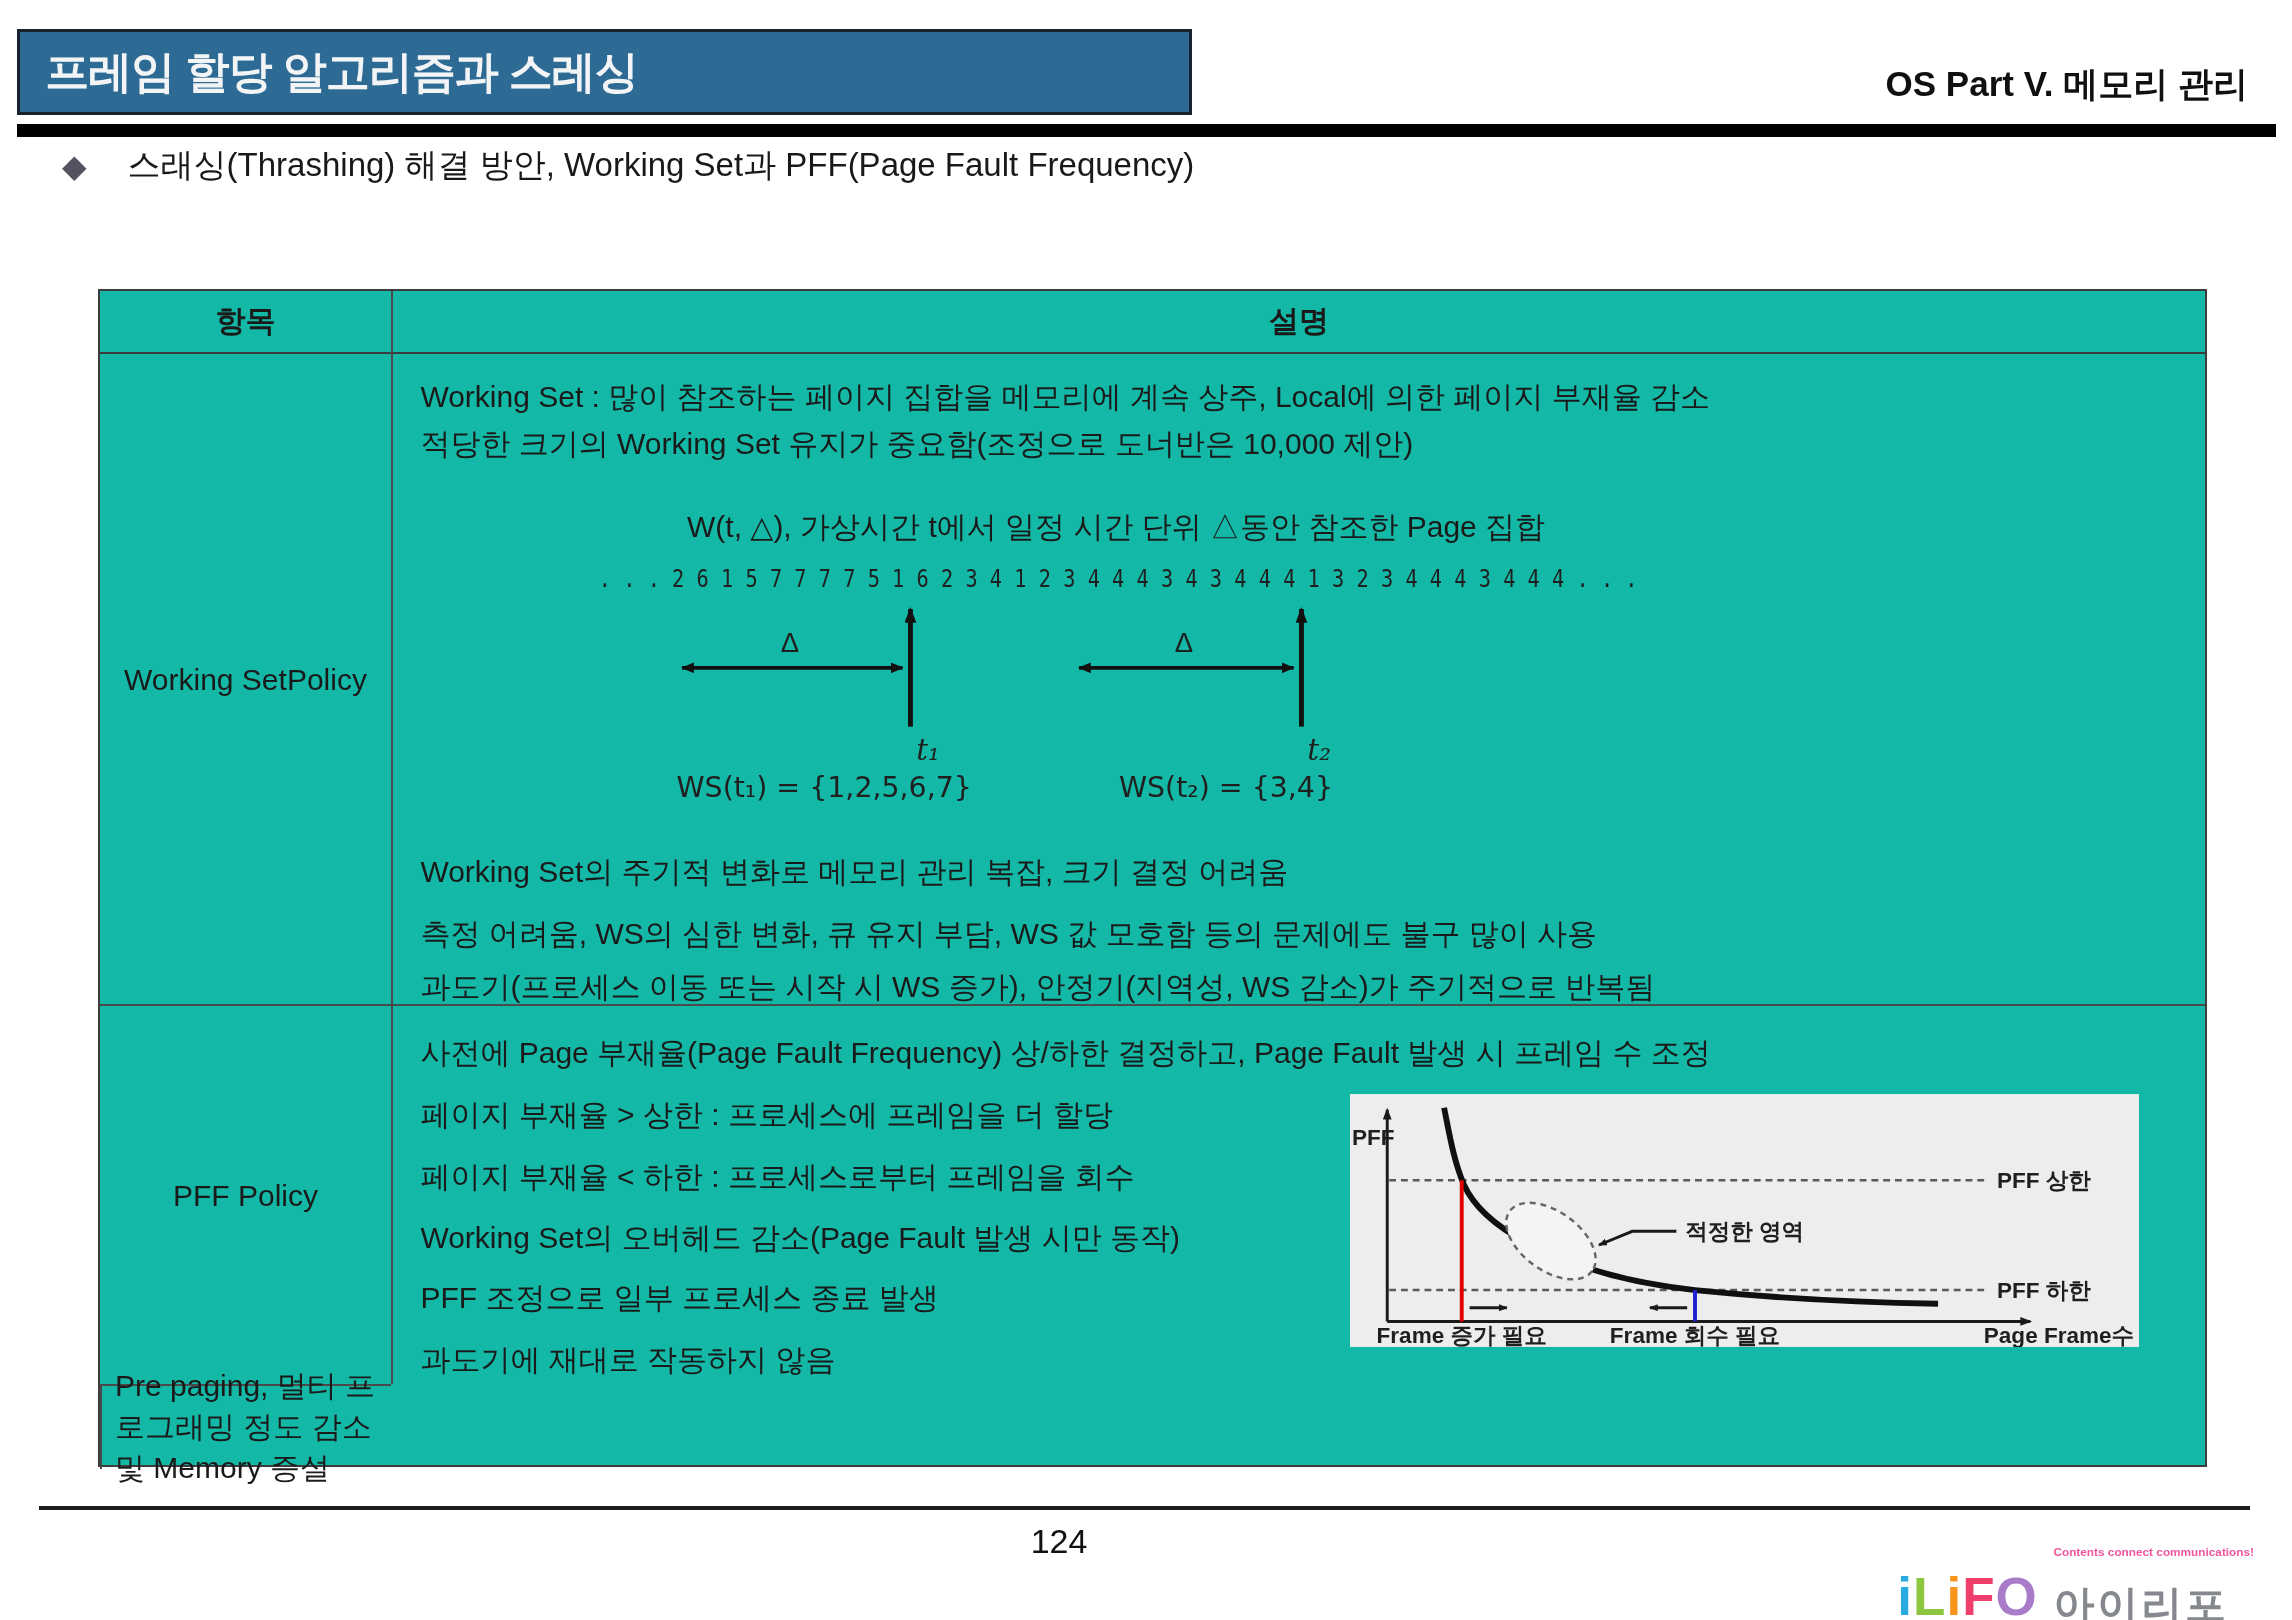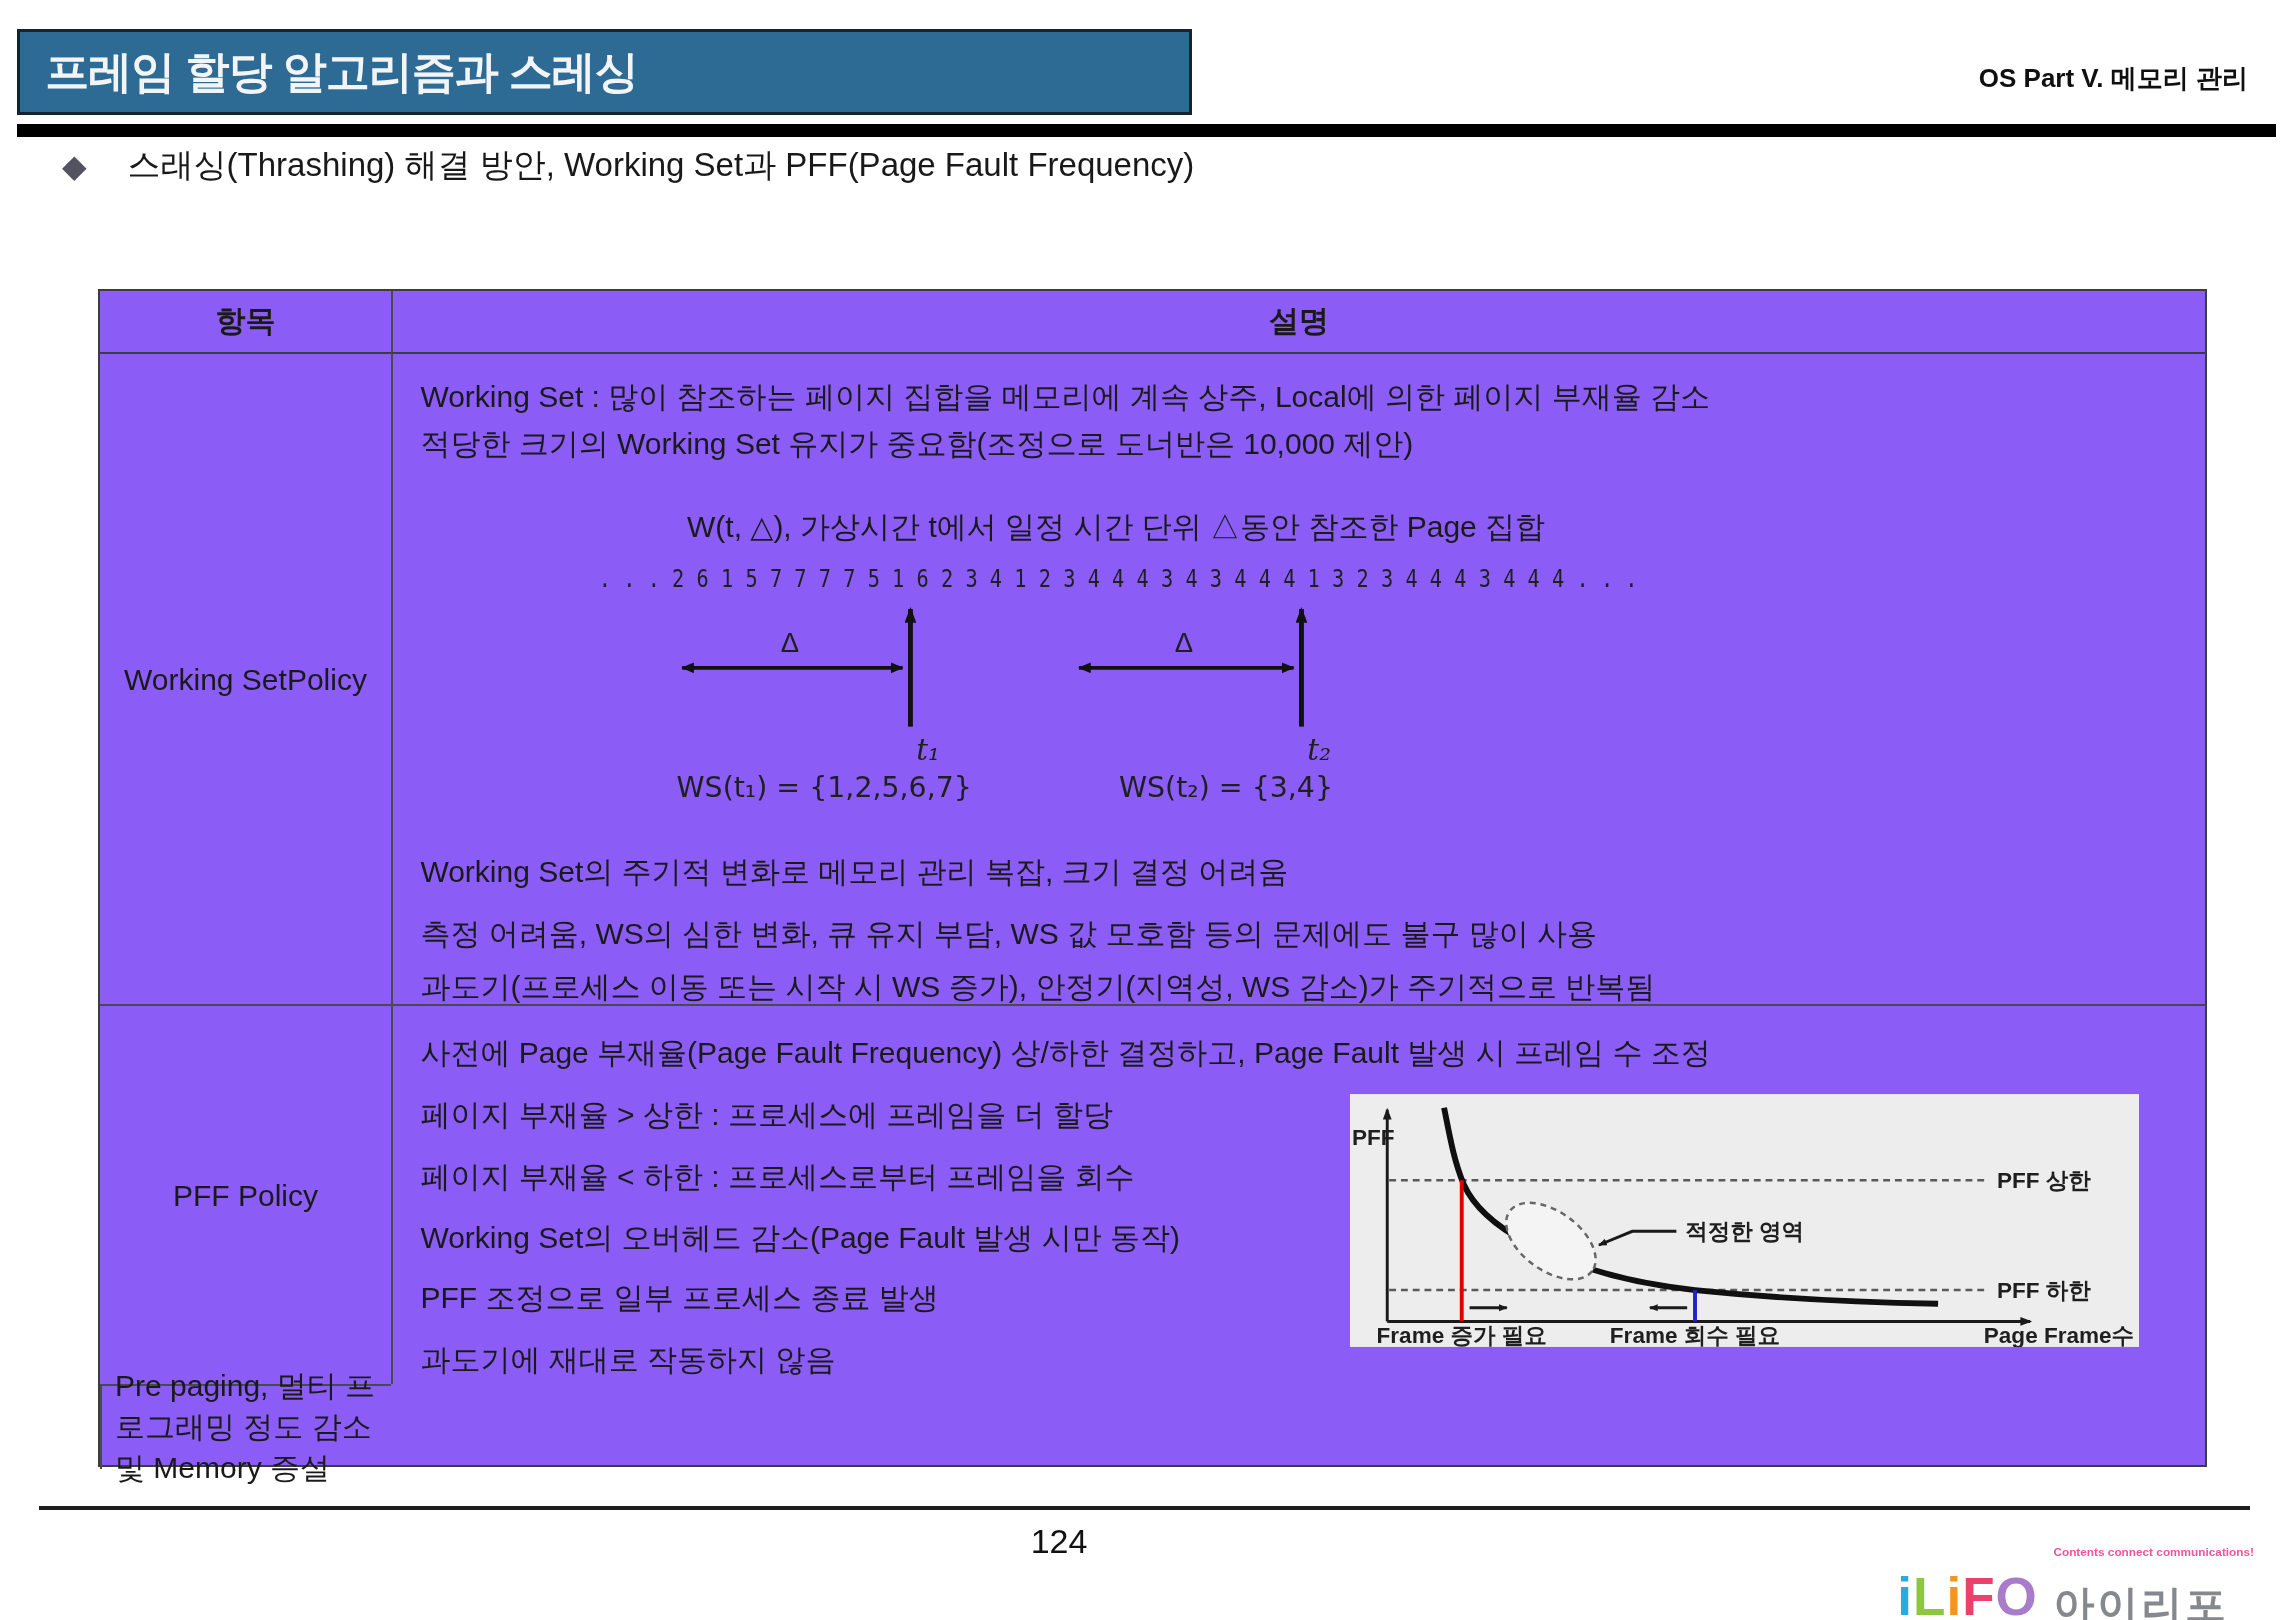--- a/index.html
+++ b/index.html
@@ -8,32 +8,32 @@
     font-family:"Liberation Sans",sans-serif;color:#1a1a1a;overflow:hidden;
   }
   
   .title-box{
     position:absolute;left:16.7px;top:29px;width:1175px;height:86px;
     background:#2e6b94;border:3.9px solid #17242f;box-sizing:border-box;
     display:flex;align-items:center;padding-left:25.5px;
   }
   .title-box .title{font-size:44px;font-weight:bold;color:#f2f4f6;letter-spacing:-1px;white-space:nowrap;}
   .course{
-    position:absolute;top:61px;right:45px;font-size:26px;font-weight:bold;color:#101010;white-space:nowrap;
+    position:absolute;top:61px;right:45px;font-size:35px;font-weight:bold;color:#101010;white-space:nowrap;
   }
   .black-bar{position:absolute;left:16.7px;top:124px;width:2259px;height:12.7px;background:#000;}
   
   .heading{position:absolute;left:62px;top:143px;display:flex;align-items:center;}
   .heading .bullet{font-size:32px;color:#53535f;margin-right:41px;}
   .heading .txt{font-size:33px;color:#191919;white-space:nowrap;}
   
   .slide-table{
     position:absolute;left:98px;top:289px;width:2109px;height:1178px;
     display:grid;grid-template-columns:291px 1fr;grid-template-rows:61px 652px 380px 85px;
-    border:2px solid #3d3d3d;box-sizing:border-box;background:#8b5cf6;
+    border:2px solid #3d3d3d;box-sizing:border-box;background:#14b8a6;
   }
   .cell{box-sizing:border-box;position:relative;}
   .c2{border-left:2px solid #4a4a4a;}
   .bt{border-top:2px solid #4a4a4a;}
   .bt-thick{border-top:2.9px solid #3d3d3d;}
   .header-cell{display:flex;align-items:center;justify-content:center;font-weight:bold;font-size:30px;}
   .label-cell{display:flex;flex-direction:row;align-items:center;justify-content:center;font-size:30px;line-height:39px;text-align:center;}
   .tl{position:absolute;left:27.4px;height:39px;line-height:39px;font-size:30px;white-space:nowrap;color:#1a1a1a;}
   .etc-cell{display:flex;align-items:center;padding-left:13px;font-size:30px;}
   

